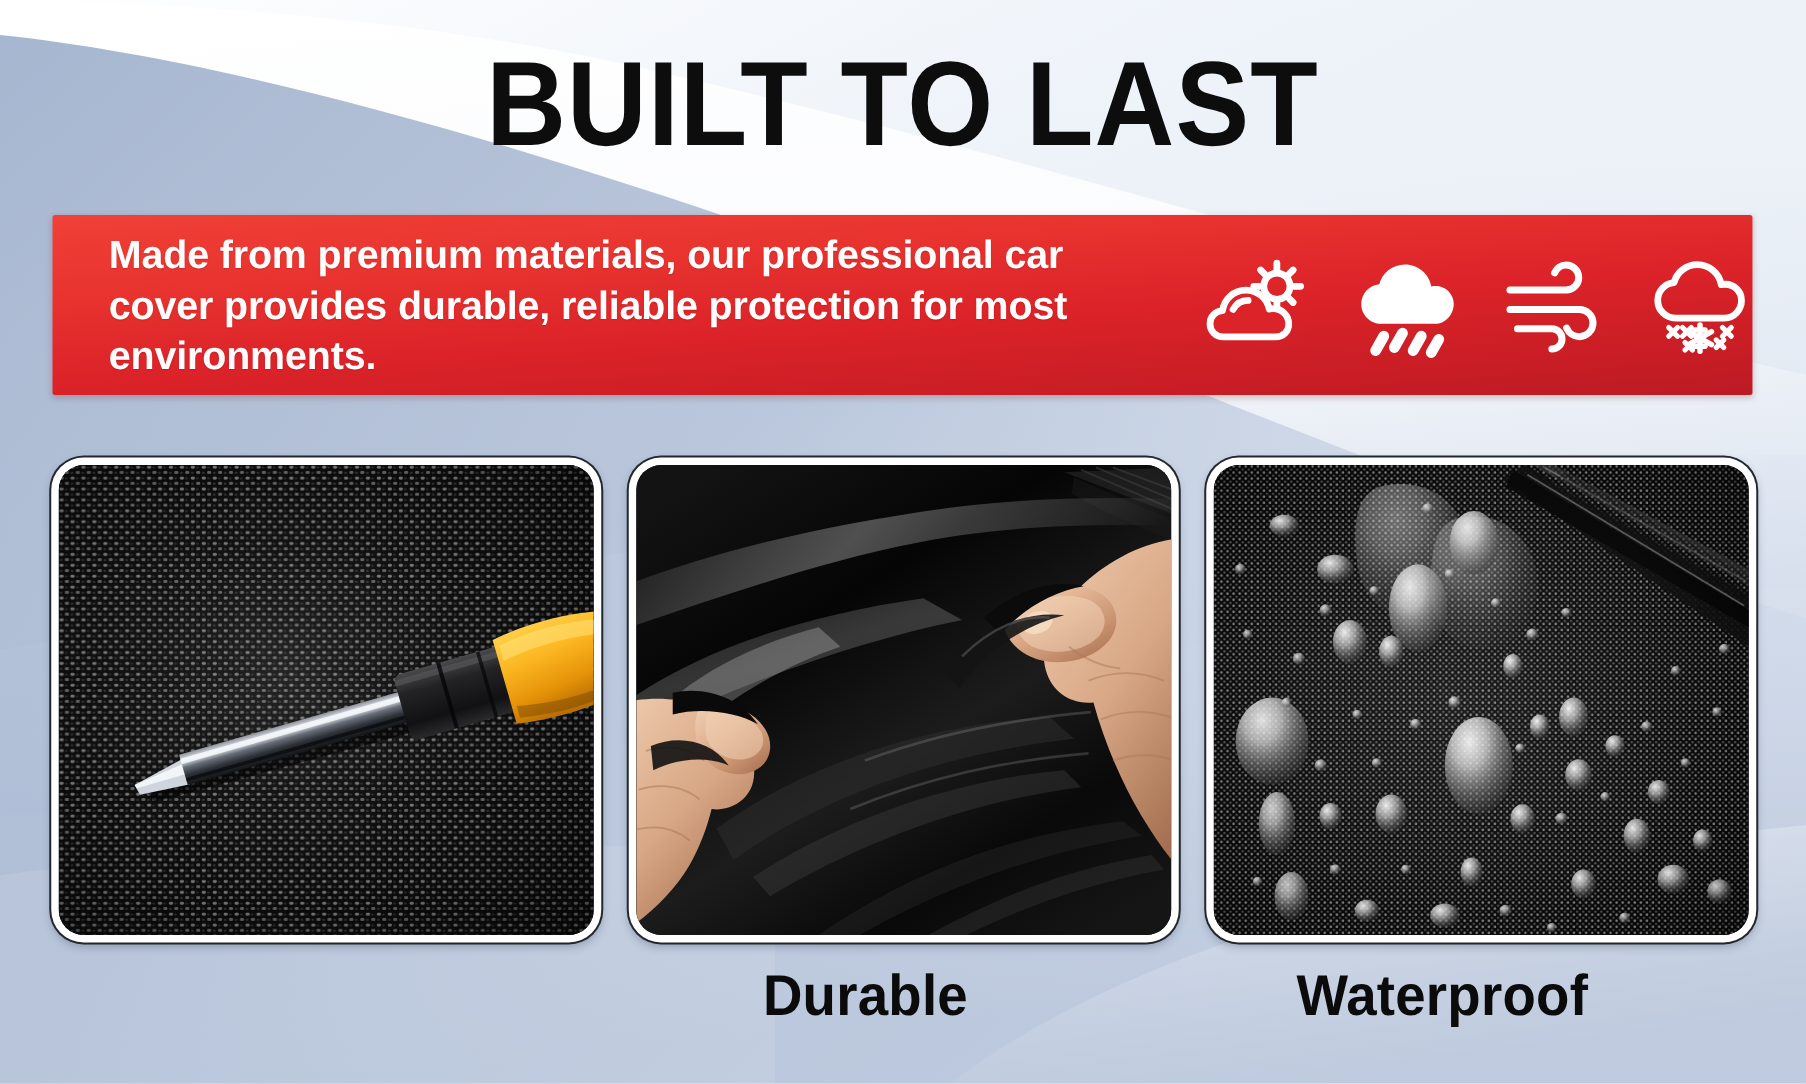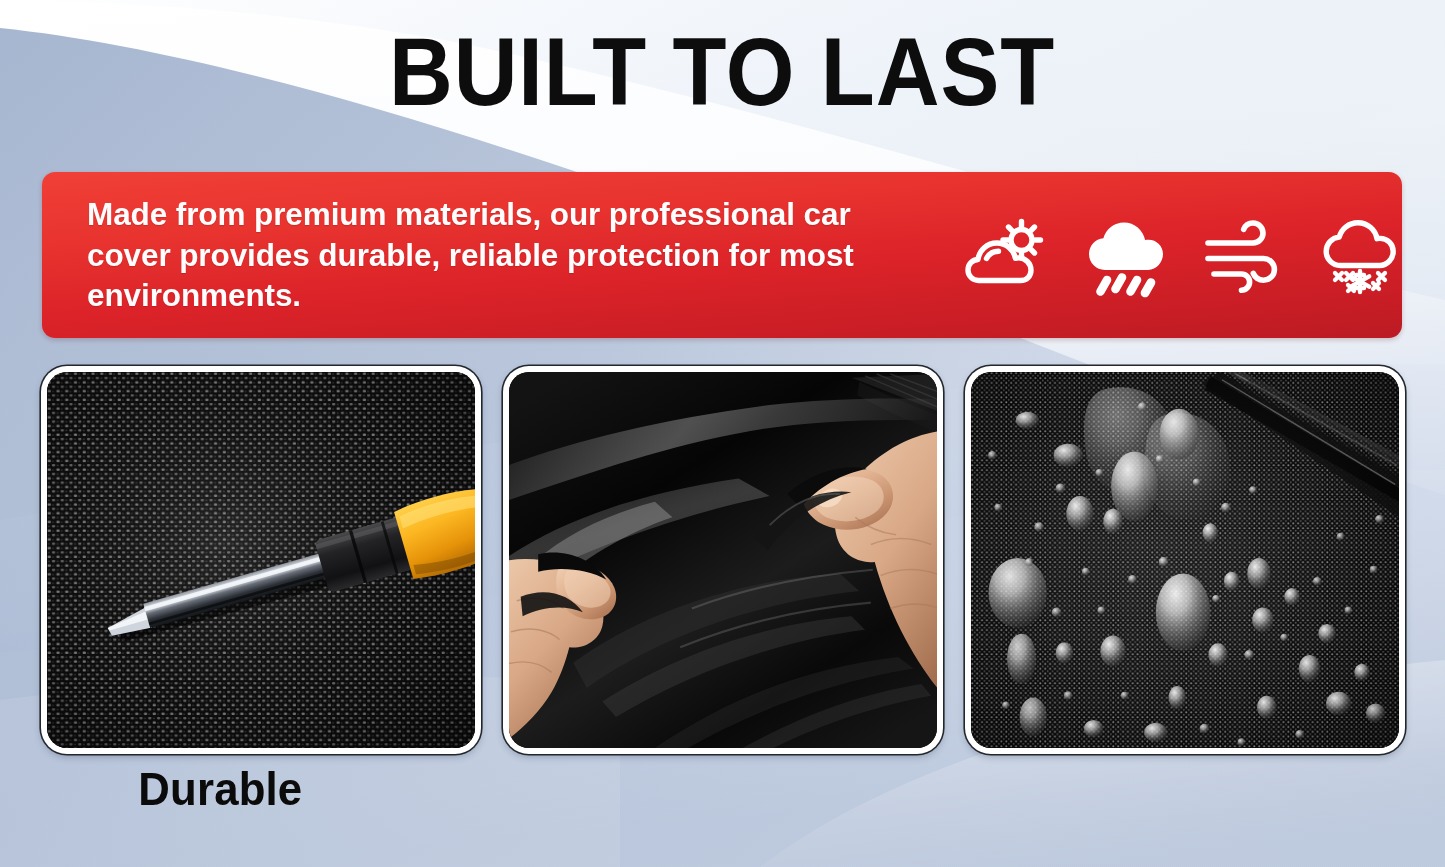--- a/index.html
+++ b/index.html
@@ -10,39 +10,39 @@
     position:relative;
   }
 
   
   #bg-layer { position:absolute; inset:0; z-index:0; overflow:hidden; }
   #bg-svg { position:absolute; inset:0; width:1445px; height:867px; display:block; }
 
   
   #title-wrap {
     position:absolute; top:24px; left:0; width:1445px; height:120px;
-    z-index:5; display:flex; align-items:flex-start; justify-content:center;
+    z-index:5; display:flex; align-items:center; justify-content:center;
   }
   #page-title {
     font-family:"Liberation Sans Narrow","Liberation Sans",sans-serif;
     font-weight:bold;
     font-size:96px;
     letter-spacing:1px;
     color:#0d0d0d;
     line-height:1;
     transform:scaleX(0.92);
     transform-origin:center;
     white-space:nowrap;
   }
 
   
   #banner {
     position:absolute;
-    left:42px; top:172px; width:1360px; height:166px;
-    border-radius:13px;
+    left:42px; top:172px; width:1360px; height:144px;
+    border-radius:2px;
     background:linear-gradient(176deg,#f04037 0%,#e8332f 28%,#dc2329 55%,#c91d25 84%,#bb1b24 100%);
     box-shadow:0 2px 5px rgba(90,10,15,0.22);
     z-index:6;
     display:flex; align-items:center;
     overflow:hidden;
     gap:36px;
   }
   #banner-text {
     color:#fdfdfd;
     font-family:"Liberation Sans Narrow","Liberation Sans",sans-serif;
@@ -80,21 +80,21 @@
     overflow:hidden;
     position:relative;
     background:#0a0a0a;
   }
   .panel-inner svg { display:block; width:100%; height:100%; }
 
   
   #captions {
     position:absolute; left:0; top:762px; width:1374px; height:68px;
     z-index:6;
-    display:flex; justify-content:flex-start; gap:22px;flex-direction:column;
+    display:flex; justify-content:flex-end; gap:22px;
   }
   .caption-cell {
     width:440px; text-align:center;
     display:flex; align-items:center; justify-content:center;
   }
   .caption-text {
     font-family:"Liberation Sans Narrow","Liberation Sans",sans-serif;
     font-weight:bold;
     font-size:46px;
     color:#0b0b0b;
@@ -519,13 +519,16 @@
       </svg>
     </div>
   </div>
 
 </div>
 
 <div id="captions">
   <div class="caption-cell">
     <span class="caption-text">Durable</span>
   </div>
+  <div class="caption-cell">
+    <span class="caption-text">Waterproof</span>
+  </div>
 </div>
 
 </body></html>

